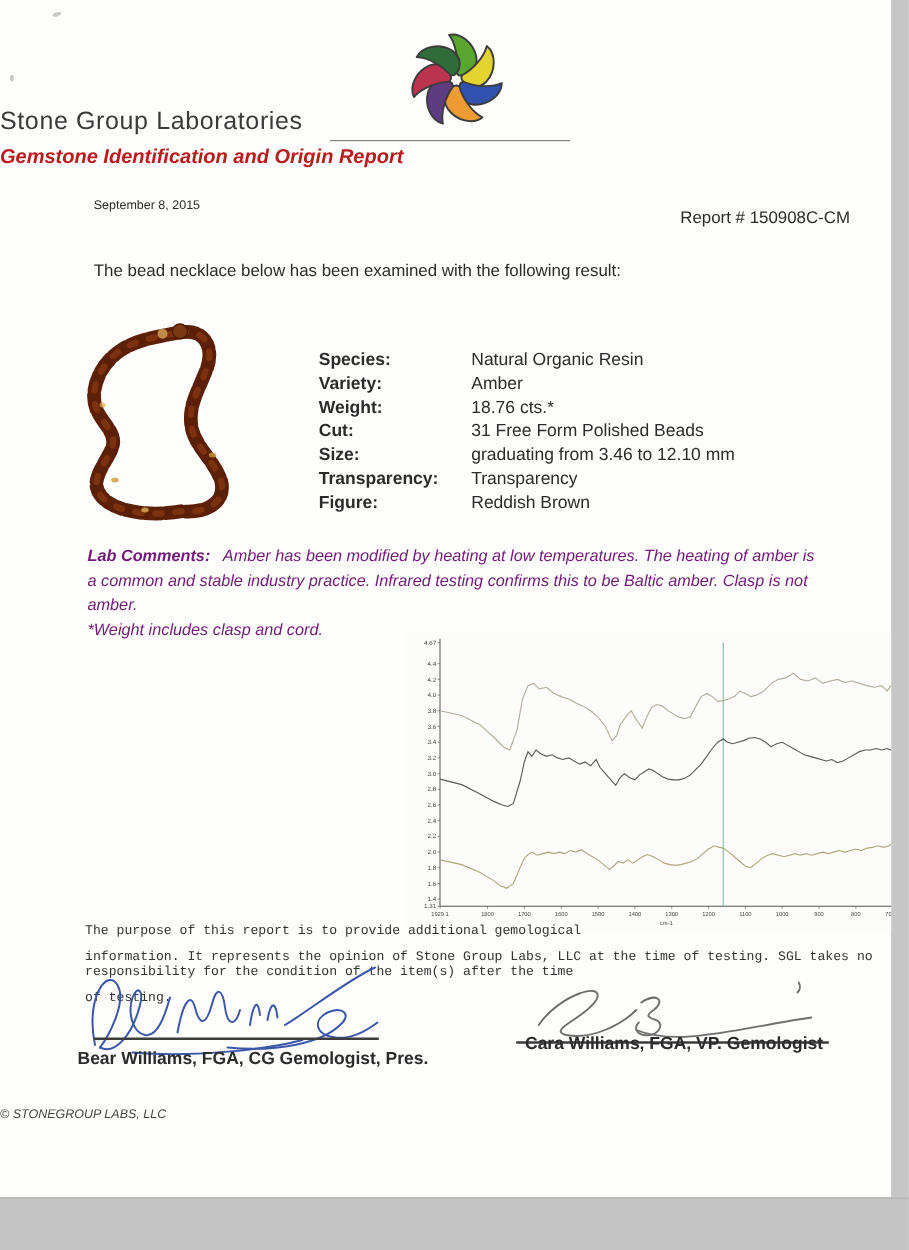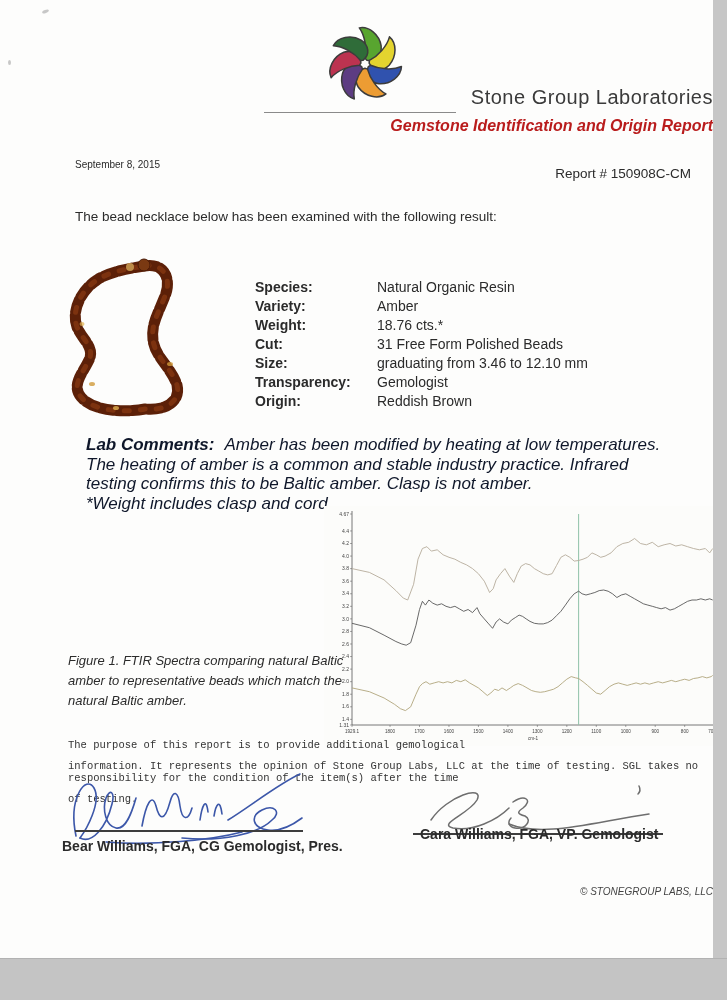--- a/index.html
+++ b/index.html
@@ -6,32 +6,32 @@
   body{
     width:727px;height:1000px;position:relative;
     background:#c9c9c9;
     font-family:"Liberation Sans",sans-serif;
     color:#2b2b2b;overflow:hidden;
   }
   .page{position:absolute;left:0;top:0;width:713px;height:958px;background:#fdfdfc;}
   .edge-right{position:absolute;right:0;top:0;width:14px;height:1000px;background:#c6c6c6;}
   .edge-bottom{position:absolute;left:0;top:958px;width:727px;height:42px;background:#c4c4c4;border-top:1px solid #b2b2b2;}
   .abs{position:absolute;}
-  .center{width:713px;text-align:right;}
+  .center{width:713px;text-align:left;}
   .lab-name{top:86px;font-size:20px;color:#3a3a3a;letter-spacing:.5px;}
   .lab-underline{top:112px;left:264px;width:192px;height:1px;background:#8a8a8a;}
   .report-title{top:117px;font-size:16px;font-weight:700;font-style:italic;color:#b91c1c;}
   .date{left:75px;top:159px;font-size:10px;}
-  .report-no{left:491px;top:166px;width:200px;text-align:right;font-size:13.5px;}
+  .report-no{left:480px;top:166px;width:200px;text-align:right;font-size:13.5px;}
   .prepared{left:75px;top:191px;font-size:13.5px;}
   .intro{left:75px;top:209px;font-size:13.5px;}
   .spec-table{left:255px;top:278px;font-size:14px;}
   .spec-row{display:flex;line-height:19px;}
   .spec-label{width:122px;font-weight:700;}
-  .lab-comments{left:70px;top:435px;width:592px;font-size:17px;font-style:italic;line-height:19.5px;color:#0f172a;margin-left:16px;}
+  .lab-comments{left:70px;top:435px;width:592px;font-size:13px;font-style:italic;line-height:19.5px;color:#701a75;}
   .lab-comments .lbl{font-weight:700;margin-right:10px;}
   .fig-caption{left:68px;top:651px;width:292px;font-size:13px;font-style:italic;line-height:20px;}
   .disclaimer{left:68px;top:739px;font-size:10.5px;color:#333;}
   .disclaimer div{margin-bottom:9px;font-family:Liberation Mono, monospace;}
   .sig-line{height:2px;background:#3d3d3d;}
   .sig-label{font-size:14px;font-weight:bold;}
   .footer{top:886px;font-size:10px;font-style:italic;color:#444;}
   .speck{position:absolute;background:#9a9a9a;opacity:.55;border-radius:50%;}
   svg text{fill:#444;}
 </style>
@@ -105,24 +105,24 @@
     <div class="spec-row">
         <div class="spec-label">Cut:</div>
         <div>31 Free Form Polished Beads</div>
       </div>
     <div class="spec-row">
         <div class="spec-label">Size:</div>
         <div>graduating from 3.46 to 12.10 mm</div>
       </div>
     <div class="spec-row">
         <div class="spec-label">Transparency:</div>
-        <div>Gemologist</div>
-      </div>
-    <div class="spec-row">
-        <div class="spec-label">Origin:</div>
+        <div>Transparency</div>
+      </div>
+    <div class="spec-row">
+        <div class="spec-label">Figure:</div>
         <div>Reddish Brown</div>
       </div>
   </div>
 
   <div class="abs lab-comments">
     <span class="lbl">Lab Comments:</span><span>Amber has been modified by heating at low temperatures. The heating of amber is a common and stable industry practice. Infrared testing confirms this to be Baltic amber. Clasp is not amber.</span>
     <div>*Weight includes clasp and cord.</div>
   </div>
 
   <svg id="ftir" class="abs" style="left:324px;top:506px;background:#fcfcfa;" width="394" height="240" viewBox="0 0 394 240">
@@ -190,21 +190,20 @@
       <text x="360.68289109555593" y="227" text-anchor="middle" font-size="4.6">800</text>
       <line x1="390" y1="219" x2="390" y2="221" stroke="#555" stroke-width="0.5"></line>
       <text x="390" y="227" text-anchor="middle" font-size="4.6">700.5</text>
       <text x="209" y="234" text-anchor="middle" font-size="4.6">cm-1</text>
       <line x1="254.61093928048186" y1="8" x2="254.61093928048186" y2="219" stroke="#8fc2a8" stroke-width="1"></line>
       <polyline points="28.0,62.6 45.4,66.4 60.1,73.9 71.9,84.6 79.3,92.1 83.7,94.0 89.6,78.3 94.0,53.2 98.4,42.5 102.9,40.7 107.3,45.1 113.2,43.8 119.1,48.8 125.0,51.3 130.9,53.2 136.8,56.4 142.6,58.9 148.5,62.6 154.4,67.7 160.3,75.2 165.6,86.5 169.2,82.7 172.1,73.9 176.5,67.7 180.9,62.6 185.4,70.2 189.8,76.4 193.3,67.7 197.2,60.1 201.6,57.6 206.0,58.9 210.4,62.6 214.8,65.1 219.3,67.7 223.7,68.9 228.1,67.7 232.5,59.5 236.9,51.3 241.4,48.8 245.8,51.3 250.2,55.1 254.6,54.5 259.0,53.2 263.5,51.3 267.9,46.9 272.3,48.8 276.7,51.3 281.1,50.1 287.0,46.9 292.9,40.7 298.8,37.5 304.7,36.3 310.6,32.5 316.5,37.5 322.4,38.8 328.3,36.3 334.2,40.7 340.1,38.8 346.0,37.5 351.8,40.0 357.7,38.8 363.6,40.7 369.5,42.5 375.4,43.8 381.3,42.5 385.7,46.9 388.7,42.5" fill="none" stroke="#b5ac9b" stroke-width="0.9"></polyline>
       <polyline points="28.0,117.3 45.4,121.7 60.1,129.2 71.9,135.5 77.8,138.0 82.2,139.2 86.7,136.7 92.0,119.2 95.5,103.5 98.4,95.3 101.4,99.1 104.9,94.0 108.8,97.2 113.2,99.1 117.6,97.8 122.0,100.3 126.4,101.6 130.9,100.3 135.3,102.8 139.7,105.3 144.1,103.5 148.5,106.6 153.0,101.6 155.9,107.8 160.3,112.9 164.7,117.9 168.6,122.3 172.1,116.0 175.6,112.9 179.5,116.0 183.9,117.9 187.4,114.1 191.3,111.6 195.1,109.1 198.6,110.4 202.2,112.9 206.0,115.4 210.4,117.3 214.8,117.9 219.3,117.9 223.7,116.6 228.1,114.1 232.5,109.7 236.9,105.3 241.4,99.1 245.8,92.8 250.2,87.8 254.6,85.2 258.1,87.8 262.0,89.0 266.4,87.8 270.8,86.5 275.2,84.6 279.7,84.0 284.1,85.2 288.5,87.8 292.9,91.5 297.3,89.0 301.8,87.8 306.2,90.3 310.6,92.8 315.0,95.3 319.4,97.8 323.9,99.1 328.3,100.3 332.7,101.6 337.1,102.8 341.5,101.6 346.0,104.1 350.4,102.8 354.8,100.3 359.2,97.8 363.6,95.3 368.0,94.0 372.5,94.0 376.9,92.8 381.3,94.0 385.7,92.8 388.7,94.0" fill="none" stroke="#585858" stroke-width="0.9"></polyline>
       <polyline points="28.0,181.9 45.4,185.7 60.1,192.0 70.5,198.3 76.4,202.7 81.4,204.6 86.7,200.8 92.0,188.2 95.5,180.7 98.4,177.6 102.0,175.7 105.8,178.2 110.2,176.9 114.7,175.7 119.1,176.9 123.5,175.7 127.9,176.9 132.3,174.4 136.8,175.7 141.2,173.8 145.6,176.9 150.0,179.4 154.4,181.9 158.9,185.7 163.3,189.5 166.8,187.0 170.6,183.2 174.5,184.5 178.0,181.9 182.4,184.5 186.3,181.9 189.8,179.4 194.2,177.6 198.6,179.4 203.0,181.9 207.5,184.5 211.9,185.7 216.3,186.3 220.7,185.7 225.1,184.5 229.6,183.2 234.0,180.7 238.4,176.9 242.8,173.2 247.2,170.6 251.7,171.9 254.6,172.5 259.0,175.7 263.5,179.4 267.9,183.2 272.3,187.0 276.7,188.2 281.1,184.5 285.5,180.7 290.0,178.2 294.4,176.9 298.8,178.2 303.2,179.4 307.6,178.2 312.1,176.9 316.5,178.2 320.9,176.9 325.3,178.2 329.7,176.9 334.2,175.7 338.6,176.9 343.0,175.7 347.4,174.4 351.8,175.7 356.3,174.4 360.7,173.2 365.1,174.4 369.5,172.5 373.9,171.9 378.4,170.6 382.8,171.9 387.2,170.6 388.7,169.4" fill="none" stroke="#b0a57c" stroke-width="0.9"></polyline>
     </svg>
 
-  <div class="abs fig-caption">Figure 1.  FTIR Spectra comparing natural Baltic amber to representative beads which match the natural Baltic amber.</div>
 
   <div class="abs disclaimer">
     <div>The purpose of this  report is to provide additional gemological</div>
     <div>information. It represents the opinion of Stone Group Labs, LLC at the time of testing.  SGL takes   no responsibility for the condition of the item(s) after the time</div>
     <div>of testing.</div>
   </div>
 
   <svg class="abs" style="left:62px;top:768px;" width="252" height="76" viewBox="0 0 252 76">
     <g id="sig-bear" fill="none" stroke-width="1.6" stroke-linecap="round" stroke="#3c57a9">
       <path d="M14,68 C6,30 24,6 32,20 C40,34 24,62 18,70"></path>

